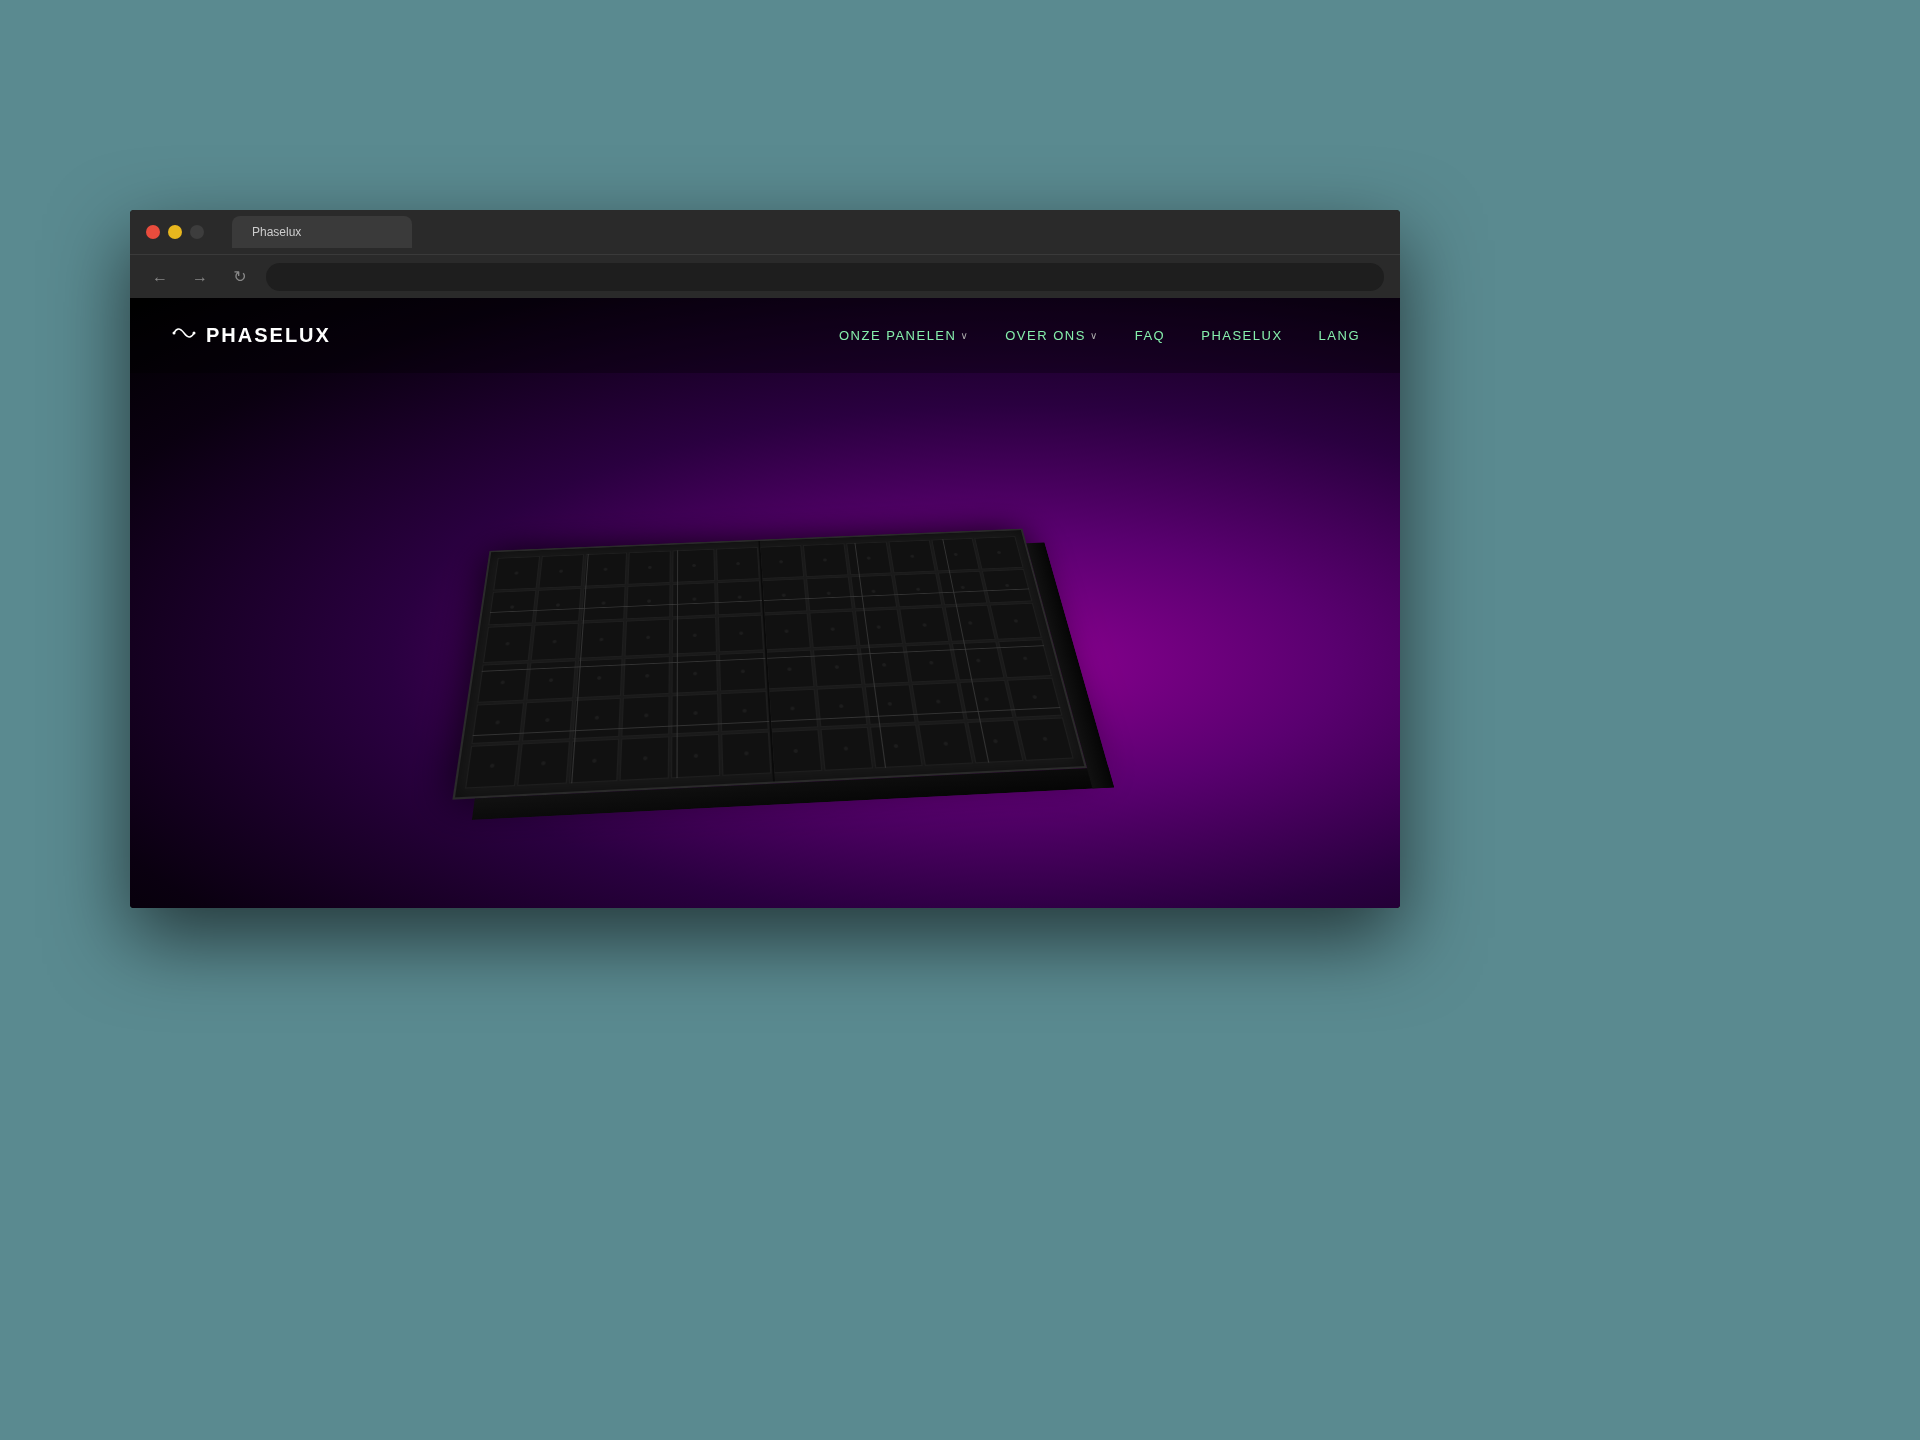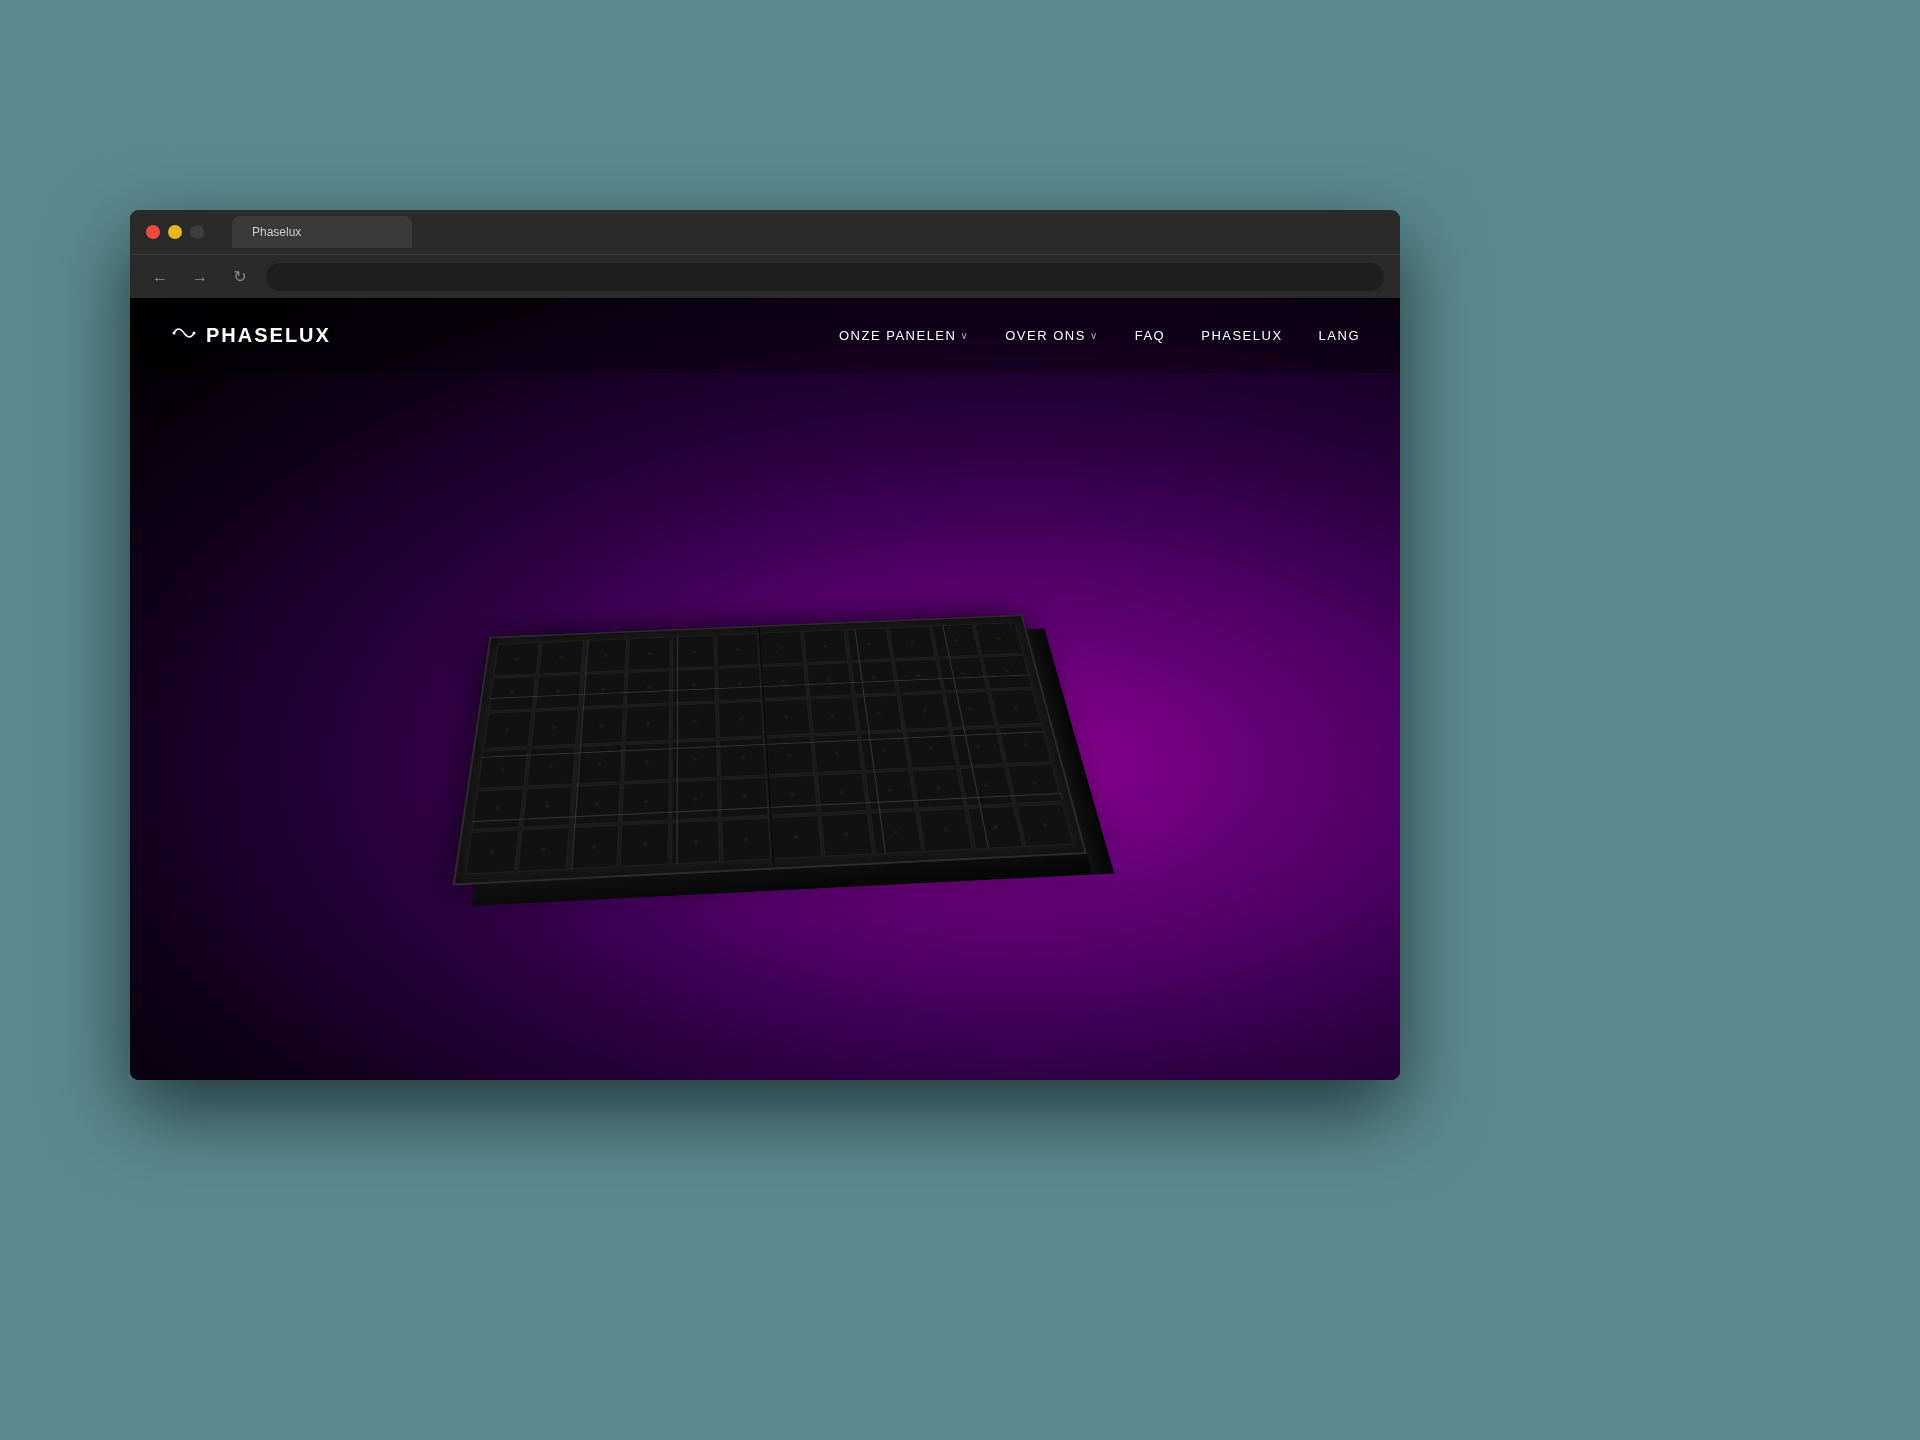--- a/index.html
+++ b/index.html
@@ -23,23 +23,23 @@
       position: absolute;
       inset: 0;
       background: #5a8a90;
     }
 
     .browser-window {
       position: absolute;
       left: 130px;
       top: 210px;
       width: 1270px;
-      height: 870px;
+      height: 698px;
       background: #1a1a1a;
-      border-radius: 9px;
+      border-radius: 4px;
       box-shadow: 0 30px 80px rgba(0,0,0,0.6);
       overflow: hidden;
       display: flex;
       flex-direction: column;
     }
 
     
     .browser-chrome {
       background: #2a2a2a;
       flex-shrink: 0;
@@ -172,21 +172,21 @@
     }
 
     .nav-links {
       display: flex;
       align-items: center;
       gap: 36px;
     }
 
     .nav-link {
       font-size: 13px;
-      color: #ffffff;
+      color: #86efac;
       text-decoration: none;
       letter-spacing: 1.5px;
       font-weight: 500;
       cursor: pointer;
       white-space: nowrap;
       display: flex;
       align-items: center;
       gap: 4px;
     }
 

